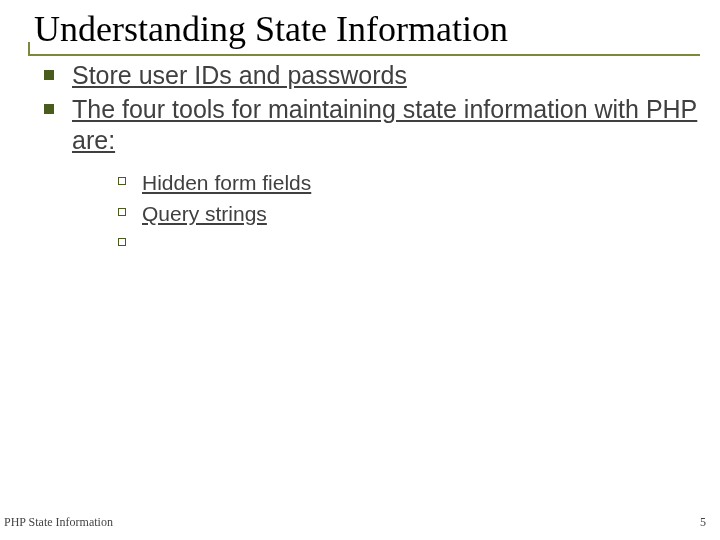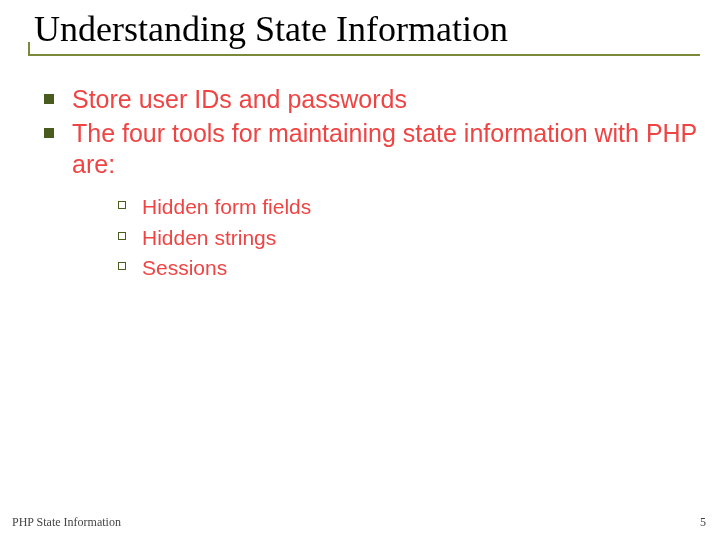--- a/index.html
+++ b/index.html
@@ -16,21 +16,21 @@
   .slide {
     box-sizing: border-box;
     width: 720px;
     height: 540px;
     padding: 10px 20px 20px 28px;
     position: relative;
   }
   .title-wrap {
     border-bottom: 2px solid #7a8a3a; 
     padding-bottom: 4px;
-    margin-bottom: 28px;
+    margin-bottom: 4px;
     position: relative;
   }
   
   .title-wrap::before {
     content: "";
     position: absolute;
     left: 0;
     bottom: -2px;
     width: 2px;
     height: 14px;
@@ -40,21 +40,22 @@
     font-size: 36px;
     line-height: 1.1;
     margin: 0;
     padding-left: 6px;
     font-weight: normal;
   }
   .body {
     font-family: Arial, Helvetica, sans-serif;
     font-size: 25px;
     line-height: 1.25;
-    color: #ef4444;
+    color: #404040;
+    text-decoration: underline;
   }
   ul.level1 {
     list-style: none;
     margin: 0;
     padding: 0 0 0 10px;
   }
   ul.level1 > li {
     position: relative;
     padding-left: 34px;
     margin: 3px 0;
@@ -83,21 +84,21 @@
     left: 4px;
     top: 7px;
     width: 8px;
     height: 8px;
     border: 1.5px solid #4a5b1e;
     box-sizing: border-box;
     background: transparent;
   }
   .footer {
     position: absolute;
-    left: 12px;
+    left: 4px;
     bottom: 10px;
     font-family: "Times New Roman", Times, serif;
     font-size: 12px;
     color: #444;
   }
   .pagenum {
     position: absolute;
     right: 14px;
     bottom: 10px;
     font-family: "Times New Roman", Times, serif;
@@ -124,28 +125,24 @@
         <span class="bullet-sq"></span>
         <span>The four tools for maintaining state information with PHP are:</span>
 
         <ul class="level2">
           <li>
             <span class="bullet-hollow"></span>
             <span>Hidden form fields</span>
           </li>
           <li>
             <span class="bullet-hollow"></span>
-            <span>Hidden strings</span>
+            <span>Query strings</span>
           </li>
           <li>
             <span class="bullet-hollow"></span>
-          </li>
-          <li>
-            <span class="bullet-hollow"></span>
-            <span>Sessions</span>
           </li>
         </ul>
       </li>
     </ul>
   </div>
 
   <div class="footer">PHP State Information</div>
   <div class="pagenum">5</div>
 </div>
 

